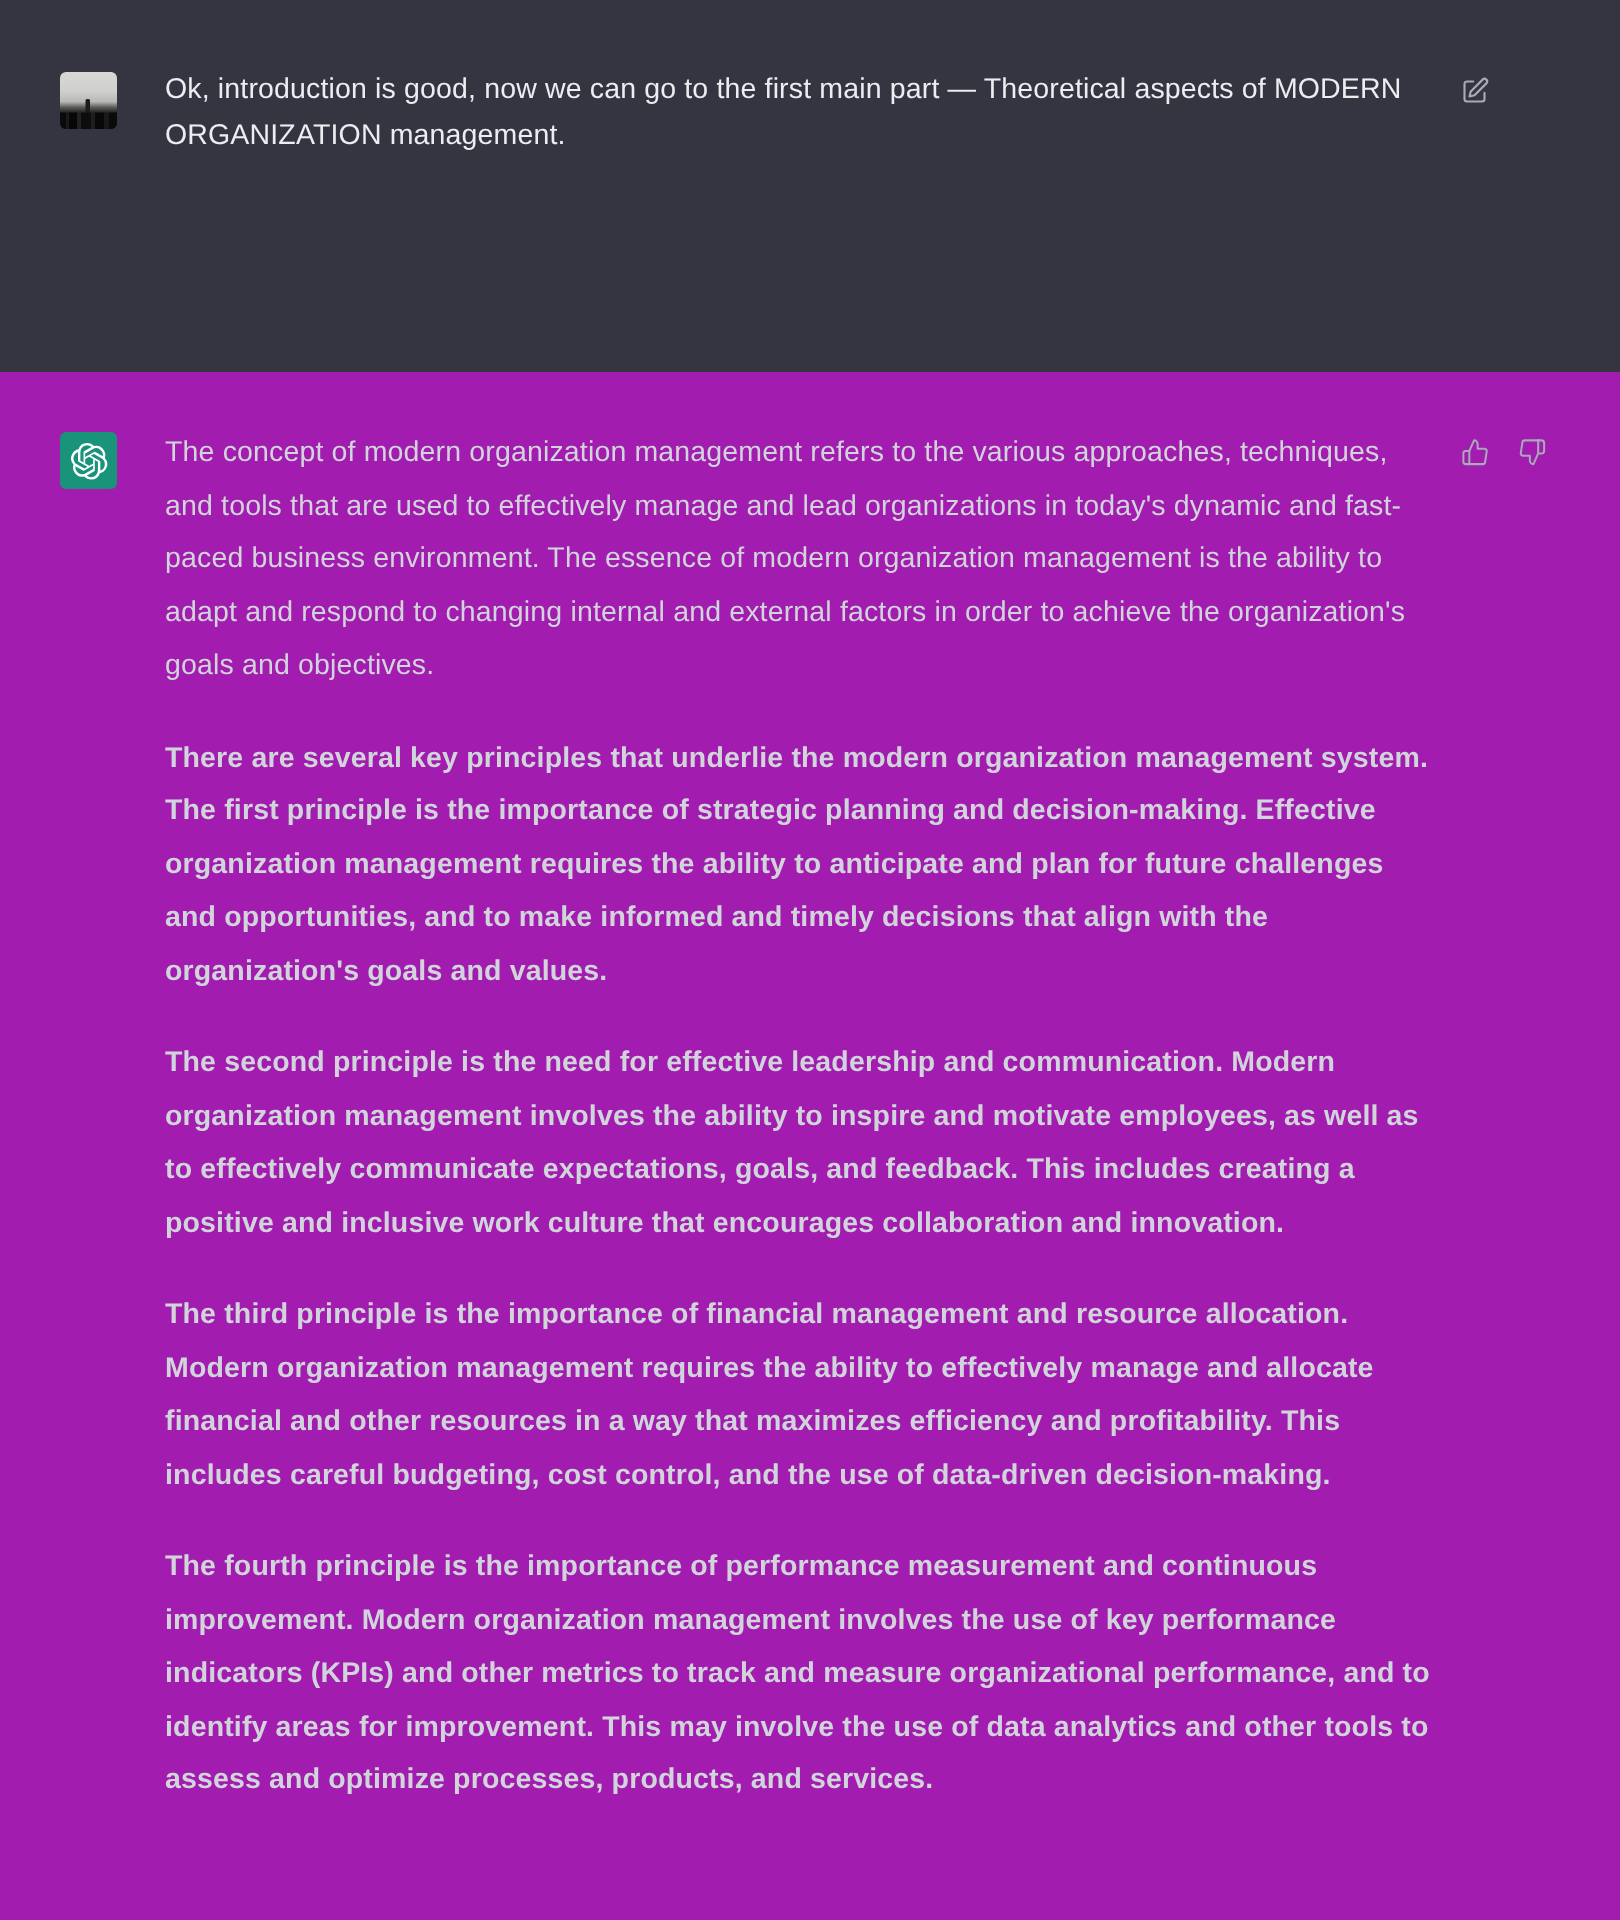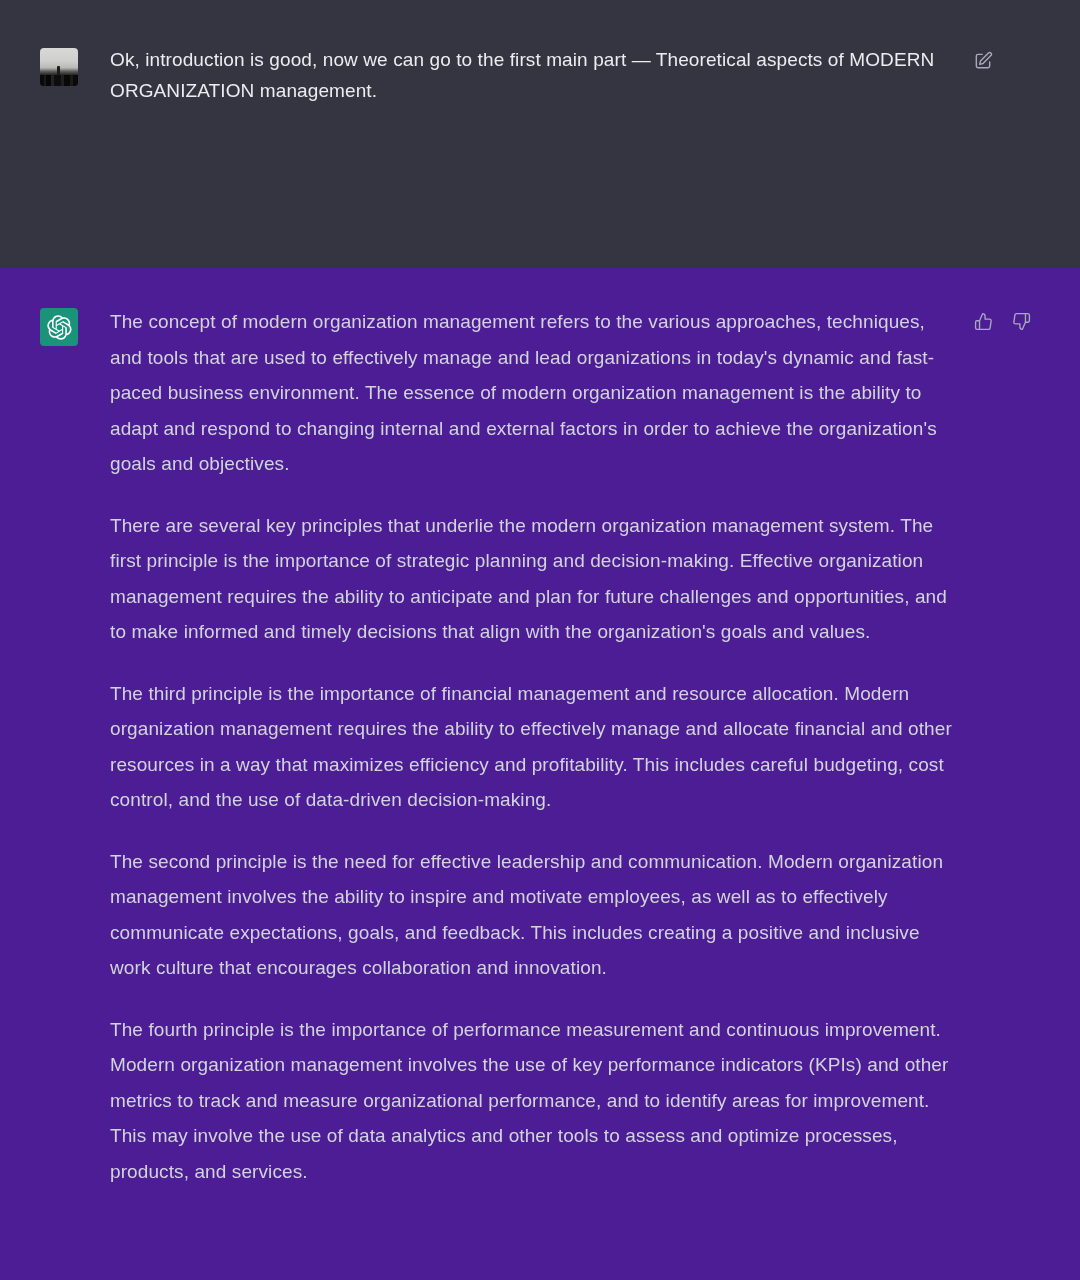--- a/index.html
+++ b/index.html
@@ -24,24 +24,23 @@
     width: 100%;
     display: flex;
     position: relative;
   }
   .msg-user {
     background: #343541;
     padding: 44px 0 44px 0;
     min-height: 248px;
   }
   .msg-assistant {
-    background: #4c1d95;
+    background: #a21caf;
     padding: 36px 0 56px 0;
     flex: 1 1 auto;
-    margin-top: 20px;
   }
 
   .msg-inner {
     width: 1080px;
     display: flex;
     align-items: flex-start;
     padding-left: 40px;
     padding-right: 34px;
   }
 
@@ -119,21 +118,21 @@
     word-wrap: break-word;
     white-space: pre-wrap;
   }
   .msg-user p.para + p.para { margin-top: 31px; }
 
   .msg-assistant p.para {
     color: #d1d5db;
     font-size: 19px;
     line-height: 35.5px;
   }
-  .msg-assistant p.para + p.para { margin-top: 26px; }
+  .msg-assistant p.para + p.para { margin-top: 26px; font-weight: bold; }
 
   
   .actions {
     flex: 0 0 auto;
     display: flex;
     align-items: flex-start;
     gap: 16px;
     margin-top: 6px;
     margin-left: 4px;
   }
@@ -191,22 +190,22 @@
 
       <div class="avatar avatar-assistant">
         <svg width="25" height="25" viewBox="0 0 41 41" aria-hidden="true">
           <path fill="#ffffff" d="M37.532 16.87a9.963 9.963 0 0 0-.856-8.184 10.078 10.078 0 0 0-10.855-4.835A9.965 9.965 0 0 0 18.306.5a10.079 10.079 0 0 0-9.614 6.977 9.967 9.967 0 0 0-6.664 4.834 10.08 10.08 0 0 0 1.24 11.817 9.965 9.965 0 0 0 .856 8.185 10.079 10.079 0 0 0 10.855 4.835 9.965 9.965 0 0 0 7.516 3.35 10.078 10.078 0 0 0 9.617-6.981 9.967 9.967 0 0 0 6.663-4.834 10.079 10.079 0 0 0-1.243-11.813ZM22.498 37.886a7.474 7.474 0 0 1-4.799-1.735c.061-.033.168-.091.237-.134l7.965-4.6a1.294 1.294 0 0 0 .655-1.134V19.054l3.366 1.944a.12.12 0 0 1 .066.092v9.299a7.505 7.505 0 0 1-7.49 7.496ZM6.392 31.006a7.471 7.471 0 0 1-.894-5.023c.06.036.162.099.237.141l7.965 4.6a1.297 1.297 0 0 0 1.308 0l9.724-5.614v3.888a.12.12 0 0 1-.048.103l-8.051 4.649a7.504 7.504 0 0 1-10.24-2.744ZM4.297 13.62A7.469 7.469 0 0 1 8.2 10.333c0 .068-.004.19-.004.274v9.201a1.294 1.294 0 0 0 .654 1.132l9.723 5.614-3.366 1.944a.12.12 0 0 1-.114.01L7.04 23.856a7.504 7.504 0 0 1-2.743-10.237Zm27.658 6.437-9.724-5.615 3.367-1.943a.12.12 0 0 1 .113-.01l8.052 4.648a7.498 7.498 0 0 1-1.158 13.528v-9.476a1.293 1.293 0 0 0-.65-1.132Zm3.35-5.043c-.059-.037-.162-.099-.236-.141l-7.965-4.6a1.298 1.298 0 0 0-1.308 0l-9.723 5.614v-3.888a.12.12 0 0 1 .048-.103l8.05-4.645a7.497 7.497 0 0 1 11.135 7.763Zm-21.063 6.929-3.367-1.944a.12.12 0 0 1-.065-.092v-9.299a7.497 7.497 0 0 1 12.293-5.756 6.94 6.94 0 0 0-.236.134l-7.965 4.6a1.294 1.294 0 0 0-.656 1.132l-.004 11.225Zm1.829-3.943 4.33-2.501 4.332 2.5v5.002l-4.331 2.5-4.331-2.5V18Z"></path>
         </svg>
       </div>
 
       <div class="msg-body">
         <p class="para">The concept of modern organization management refers to the various approaches, techniques, and tools that are used to effectively manage and lead organizations in today's dynamic and fast-paced business environment. The essence of modern organization management is the ability to adapt and respond to changing internal and external factors in order to achieve the organization's goals and objectives.</p>
         <p class="para">There are several key principles that underlie the modern organization management system. The first principle is the importance of strategic planning and decision-making. Effective organization management requires the ability to anticipate and plan for future challenges and opportunities, and to make informed and timely decisions that align with the organization's goals and values.</p>
+        <p class="para">The second principle is the need for effective leadership and communication. Modern organization management involves the ability to inspire and motivate employees, as well as to effectively communicate expectations, goals, and feedback. This includes creating a positive and inclusive work culture that encourages collaboration and innovation.</p>
         <p class="para">The third principle is the importance of financial management and resource allocation. Modern organization management requires the ability to effectively manage and allocate financial and other resources in a way that maximizes efficiency and profitability. This includes careful budgeting, cost control, and the use of data-driven decision-making.</p>
-        <p class="para">The second principle is the need for effective leadership and communication. Modern organization management involves the ability to inspire and motivate employees, as well as to effectively communicate expectations, goals, and feedback. This includes creating a positive and inclusive work culture that encourages collaboration and innovation.</p>
         <p class="para">The fourth principle is the importance of performance measurement and continuous improvement. Modern organization management involves the use of key performance indicators (KPIs) and other metrics to track and measure organizational performance, and to identify areas for improvement. This may involve the use of data analytics and other tools to assess and optimize processes, products, and services.</p>
       </div>
 
       <div class="actions actions-assistant">
         <button class="icon-btn" title="Good response">
           <svg viewBox="0 0 24 24" aria-hidden="true">
             <path d="M14 9V5a3 3 0 0 0-3-3l-4 9v11h11.28a2 2 0 0 0 2-1.7l1.38-9a2 2 0 0 0-2-2.3H14z"></path>
             <path d="M7 22H4a2 2 0 0 1-2-2v-7a2 2 0 0 1 2-2h3"></path>
           </svg>
         </button>

